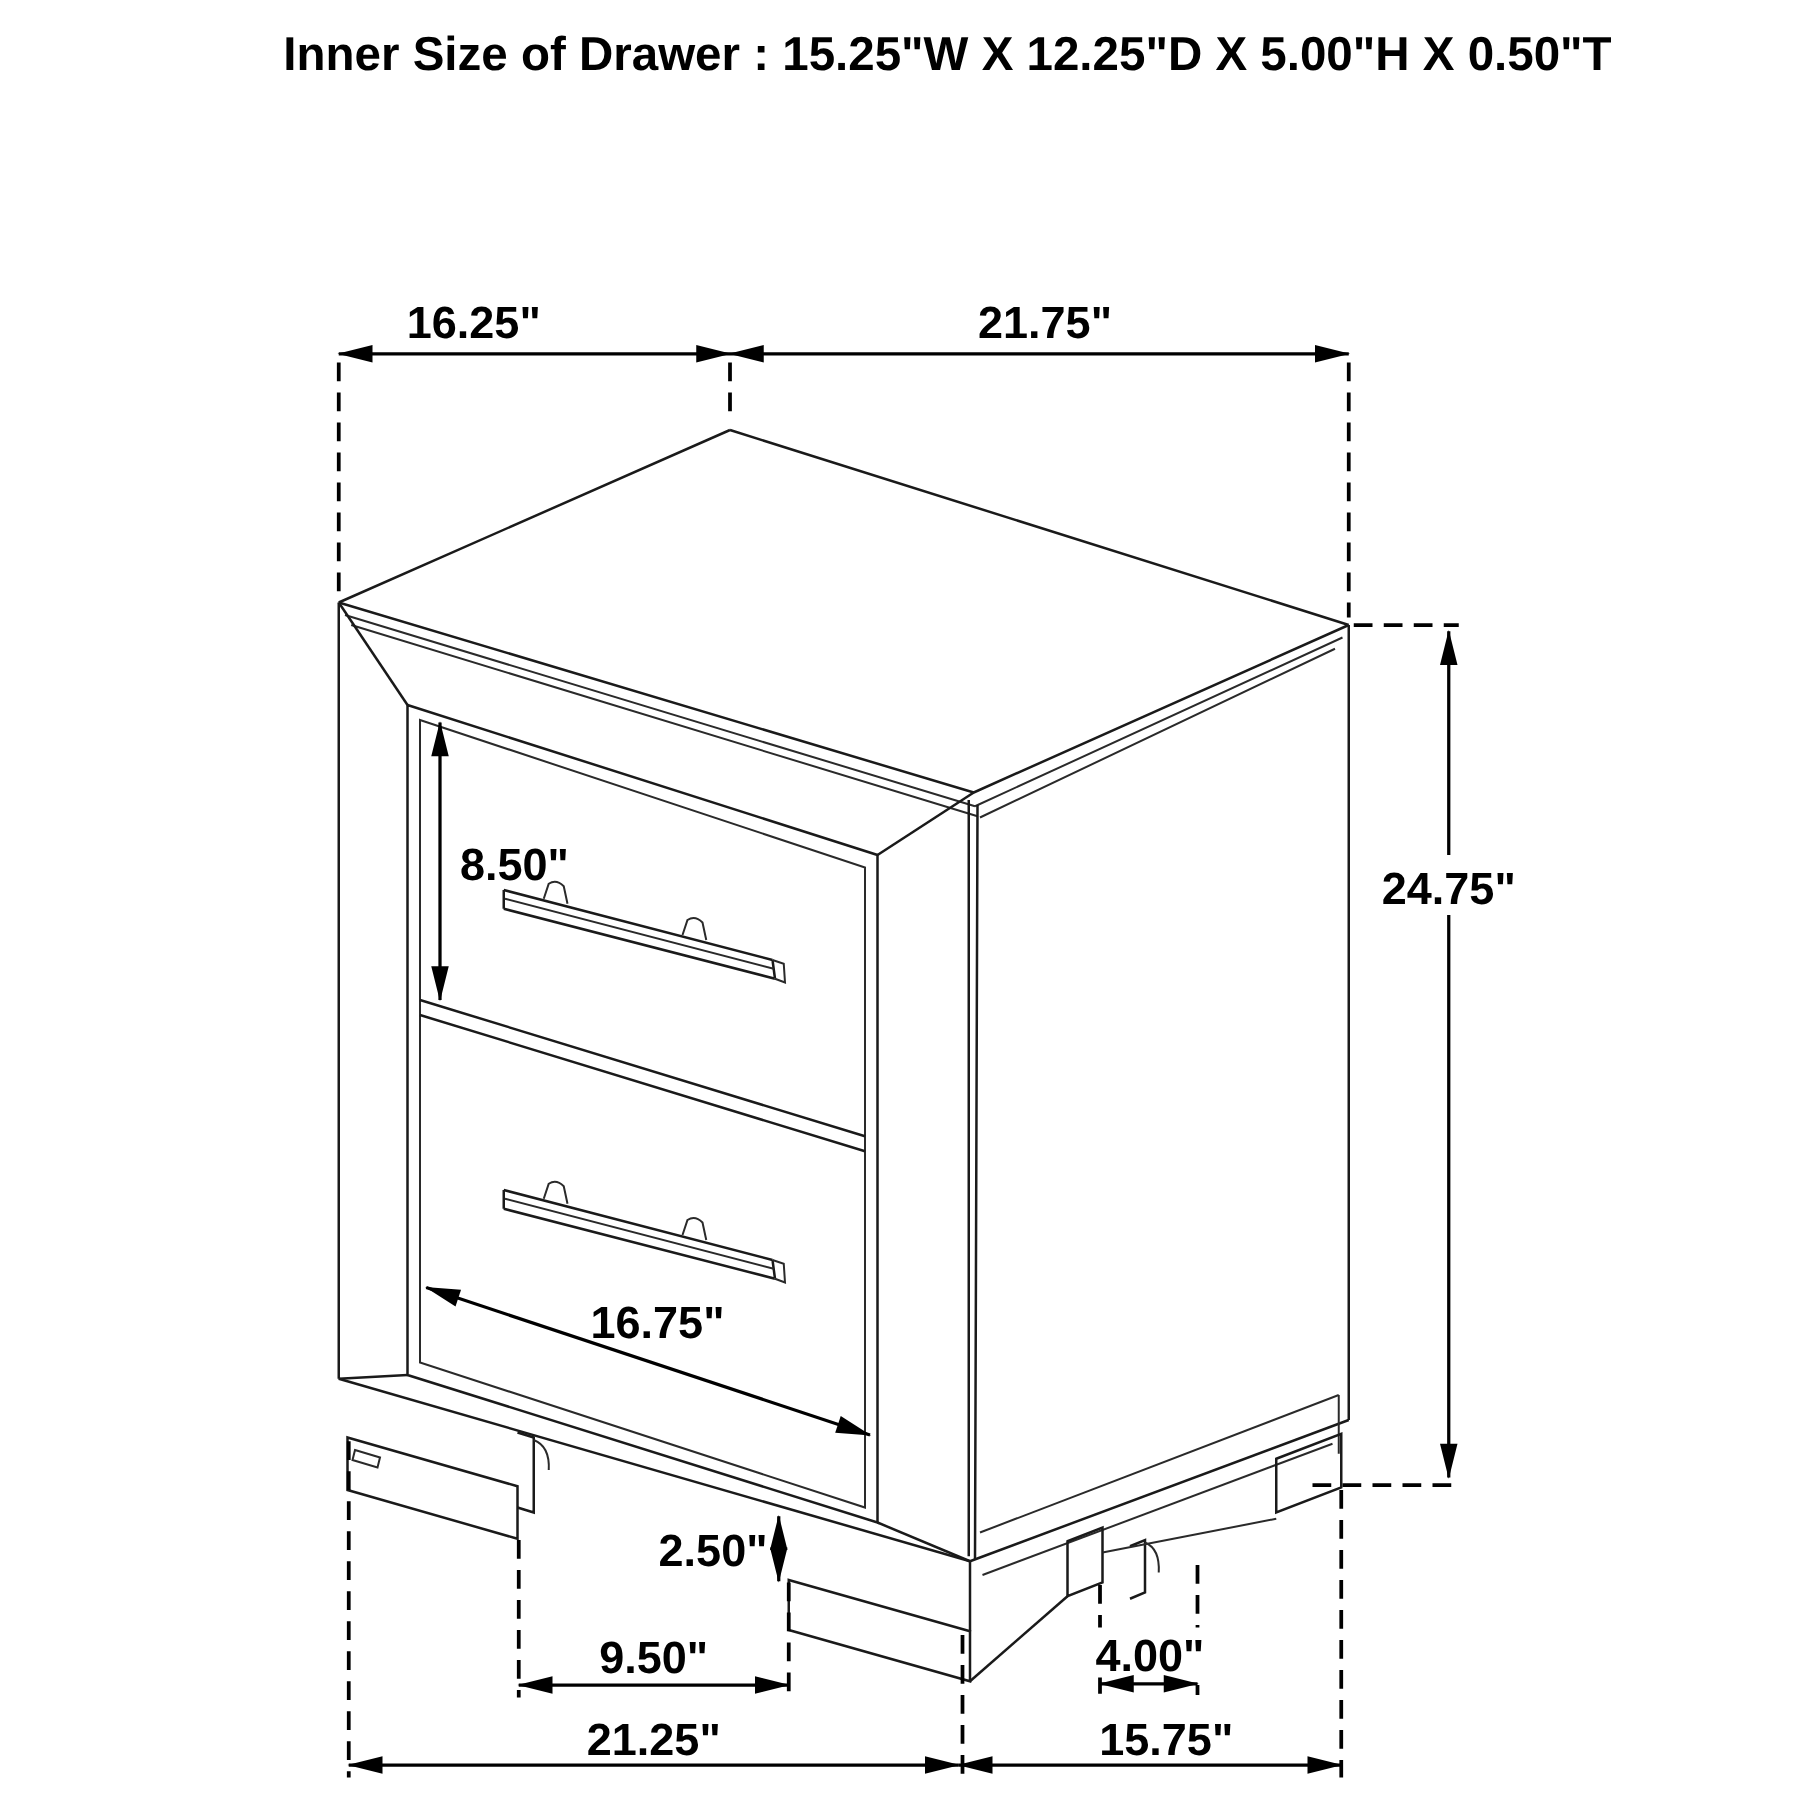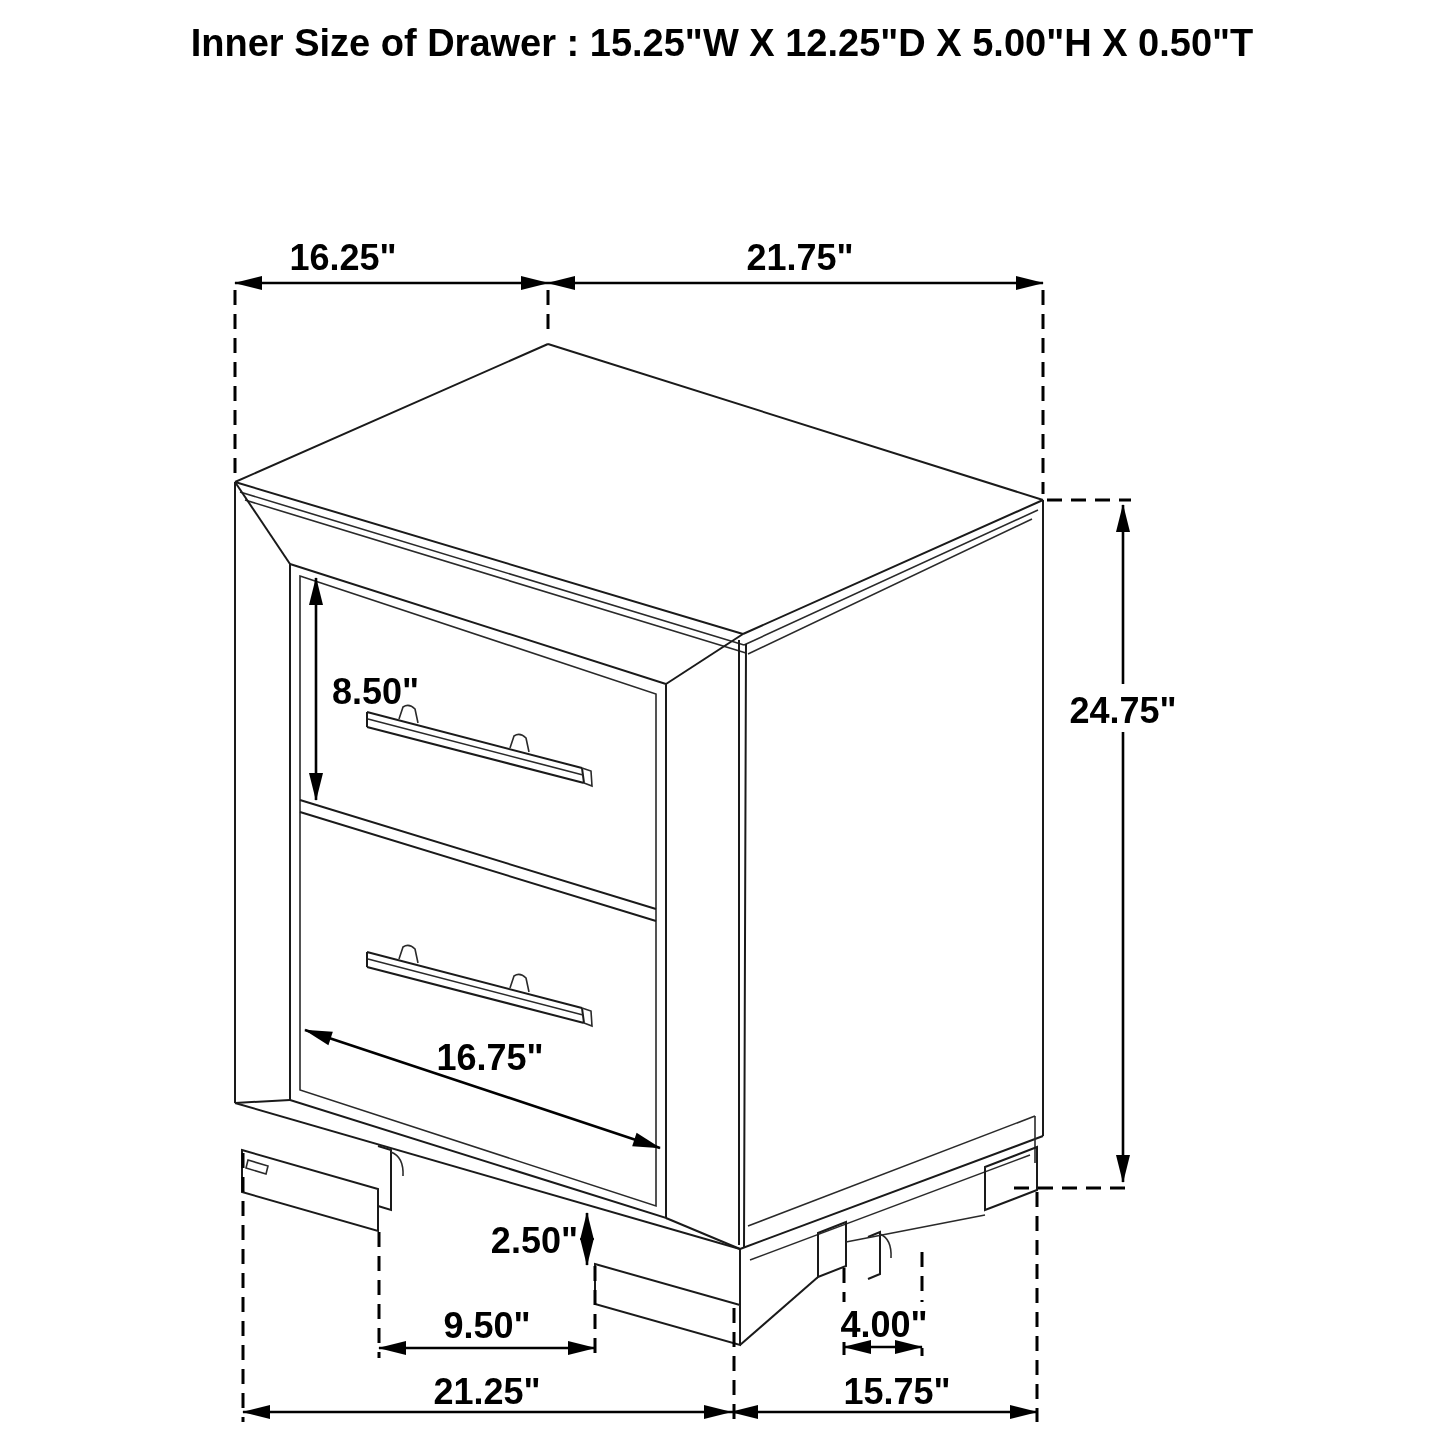--- a/index.html
+++ b/index.html
@@ -1,16 +1,16 @@
 <!DOCTYPE html>
 <html><head>
 <meta charset="utf-8">
 <style>
   html,body{margin:0;padding:0;background:#ffffff;}
-  .canvas{width:1313px;height:1445px;background:#ffffff;position:relative;overflow:hidden;}
+  .canvas{width:1313px;height:1445px;background:#ffffff;position:relative;overflow:hidden;margin-left:36px;}
   svg{display:block;}
   .outline{stroke:#1a1a1a;stroke-width:2;fill:none;stroke-linejoin:miter;stroke-linecap:butt;}
   .thin{stroke:#2a2a2a;stroke-width:1.6;fill:none;}
   .dash{stroke:#000;stroke-width:3;fill:none;stroke-dasharray:15 9;}
   .dim{stroke:#000;stroke-width:2.6;fill:none;}
   .dimtext{font-family:"Liberation Sans","DejaVu Sans",sans-serif;font-weight:bold;font-size:36px;fill:#000;}
   .titletext{font-family:"Liberation Sans","DejaVu Sans",sans-serif;font-weight:bold;font-size:38px;fill:#000;}
   .bg{fill:#ffffff;stroke:none;}
 </style>
 </head>

